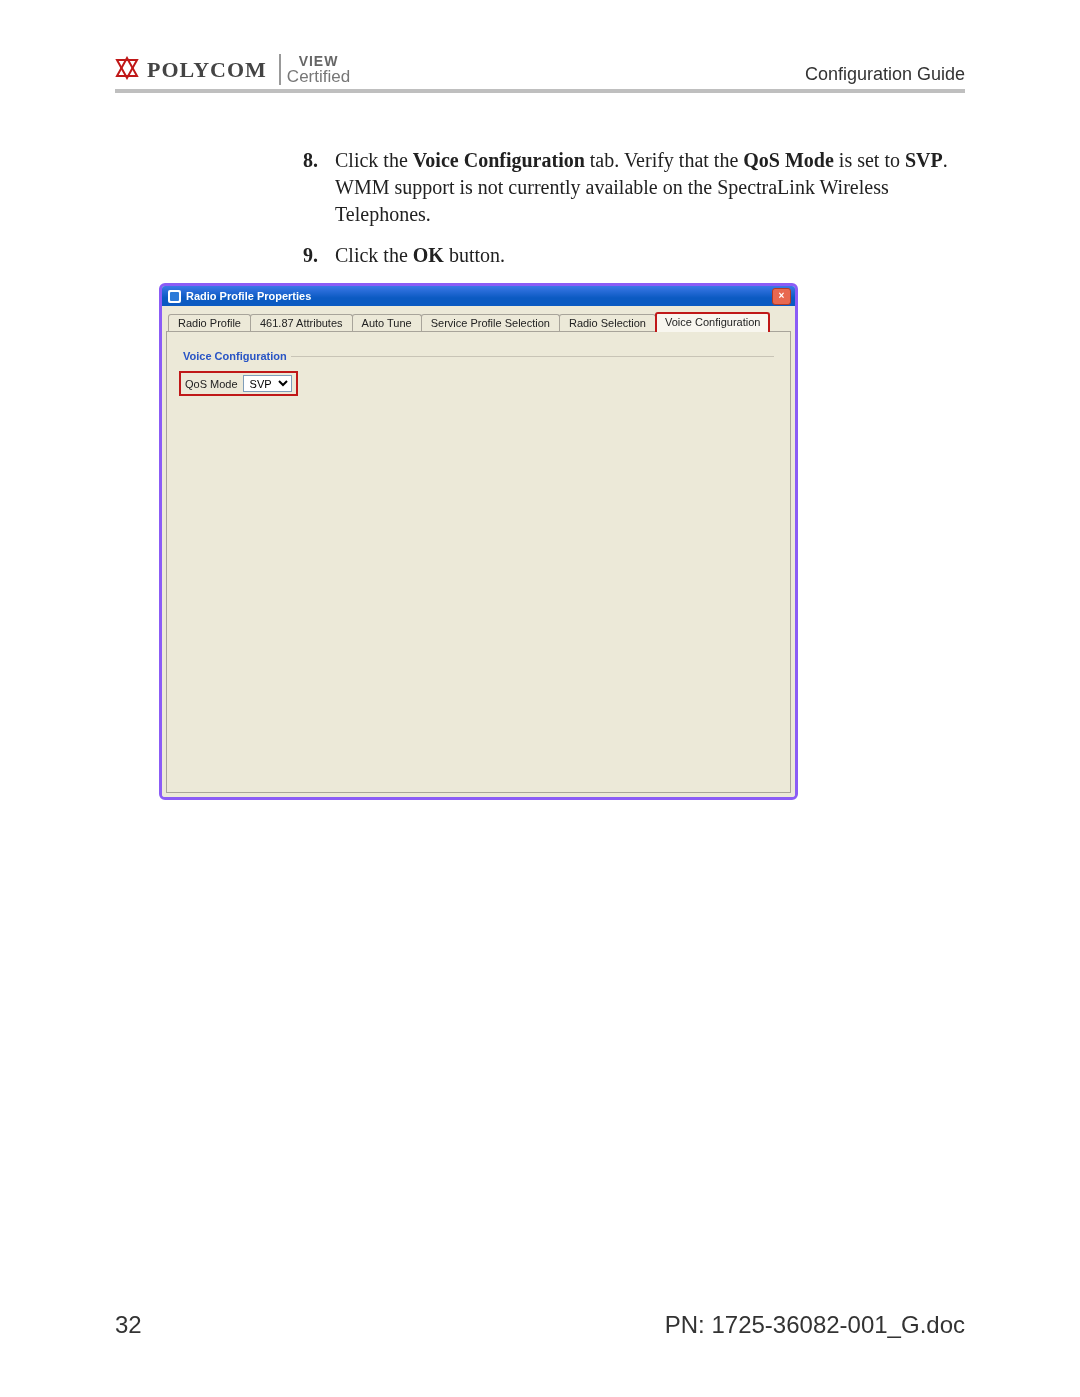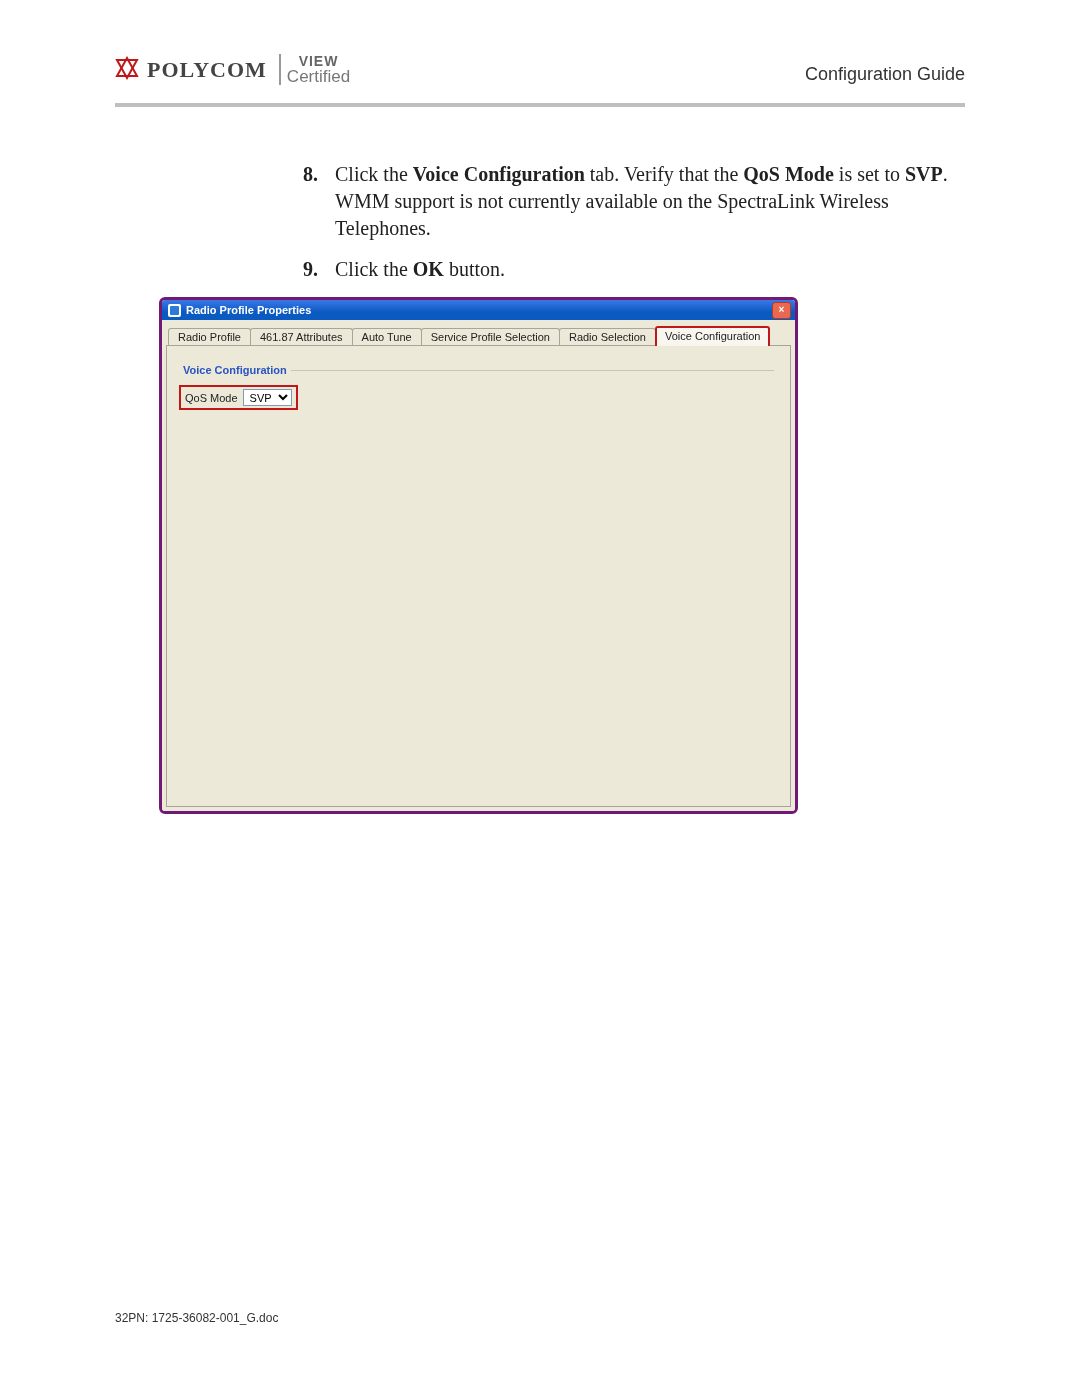--- a/index.html
+++ b/index.html
@@ -14,21 +14,21 @@
     height: 1397px;
     position: relative;
     box-sizing: border-box;
     padding: 54px 115px 0 115px;
   }
   .header-row {
     display: flex;
     align-items: flex-end;
     justify-content: space-between;
     border-bottom: 4px solid #bfbfbf;
-    padding-bottom: 18px;
+    padding-bottom: 4px;
   }
   .brand {
     display: flex;
     align-items: center;
     gap: 8px;
   }
   .brand-text {
     font-family: "Times New Roman", serif;
     font-size: 22px;
     letter-spacing: 1px;
@@ -76,21 +76,21 @@
     position: absolute;
     left: 0;
     font-weight: 700;
   }
   .step-text b { font-weight: 700; }
 
   
   .dialog {
     margin: 12px 0 0 44px;
     width: 633px;
-    border: 3px solid #701a75;
+    border: 3px solid #8b5cf6;
     border-radius: 6px;
     overflow: hidden;
     font-family: Tahoma, Arial, sans-serif;
     font-size: 11px;
     background: #ece9d8;
     position: relative;
   }
   .titlebar {
     height: 20px;
     background: linear-gradient(#3b78e7, #0b5ac2 60%, #0b5ac2);
@@ -221,25 +221,25 @@
   .win-btn.default {
     border: 1px solid #4b74c8;
     box-shadow: 0 0 0 1px #b3c8ef inset;
   }
   .footer-right { display:flex; gap:8px; }
   .underline-first::first-letter { text-decoration: underline; }
 
   .page-footer {
     position: absolute;
     left: 115px; right: 115px;
-    bottom: 72px;
-    display: flex;
-    justify-content: flex-start;
+    bottom: 58px;
+    display: flex;
+    justify-content: space-between;
     font-family: Arial, sans-serif;
-    font-size: 12px;
+    font-size: 24px;
     color: #333;
   }
 </style>
 </head>
 <body>
 
 <div class="page">
 
   <div class="header-row">
     <div class="brand">

